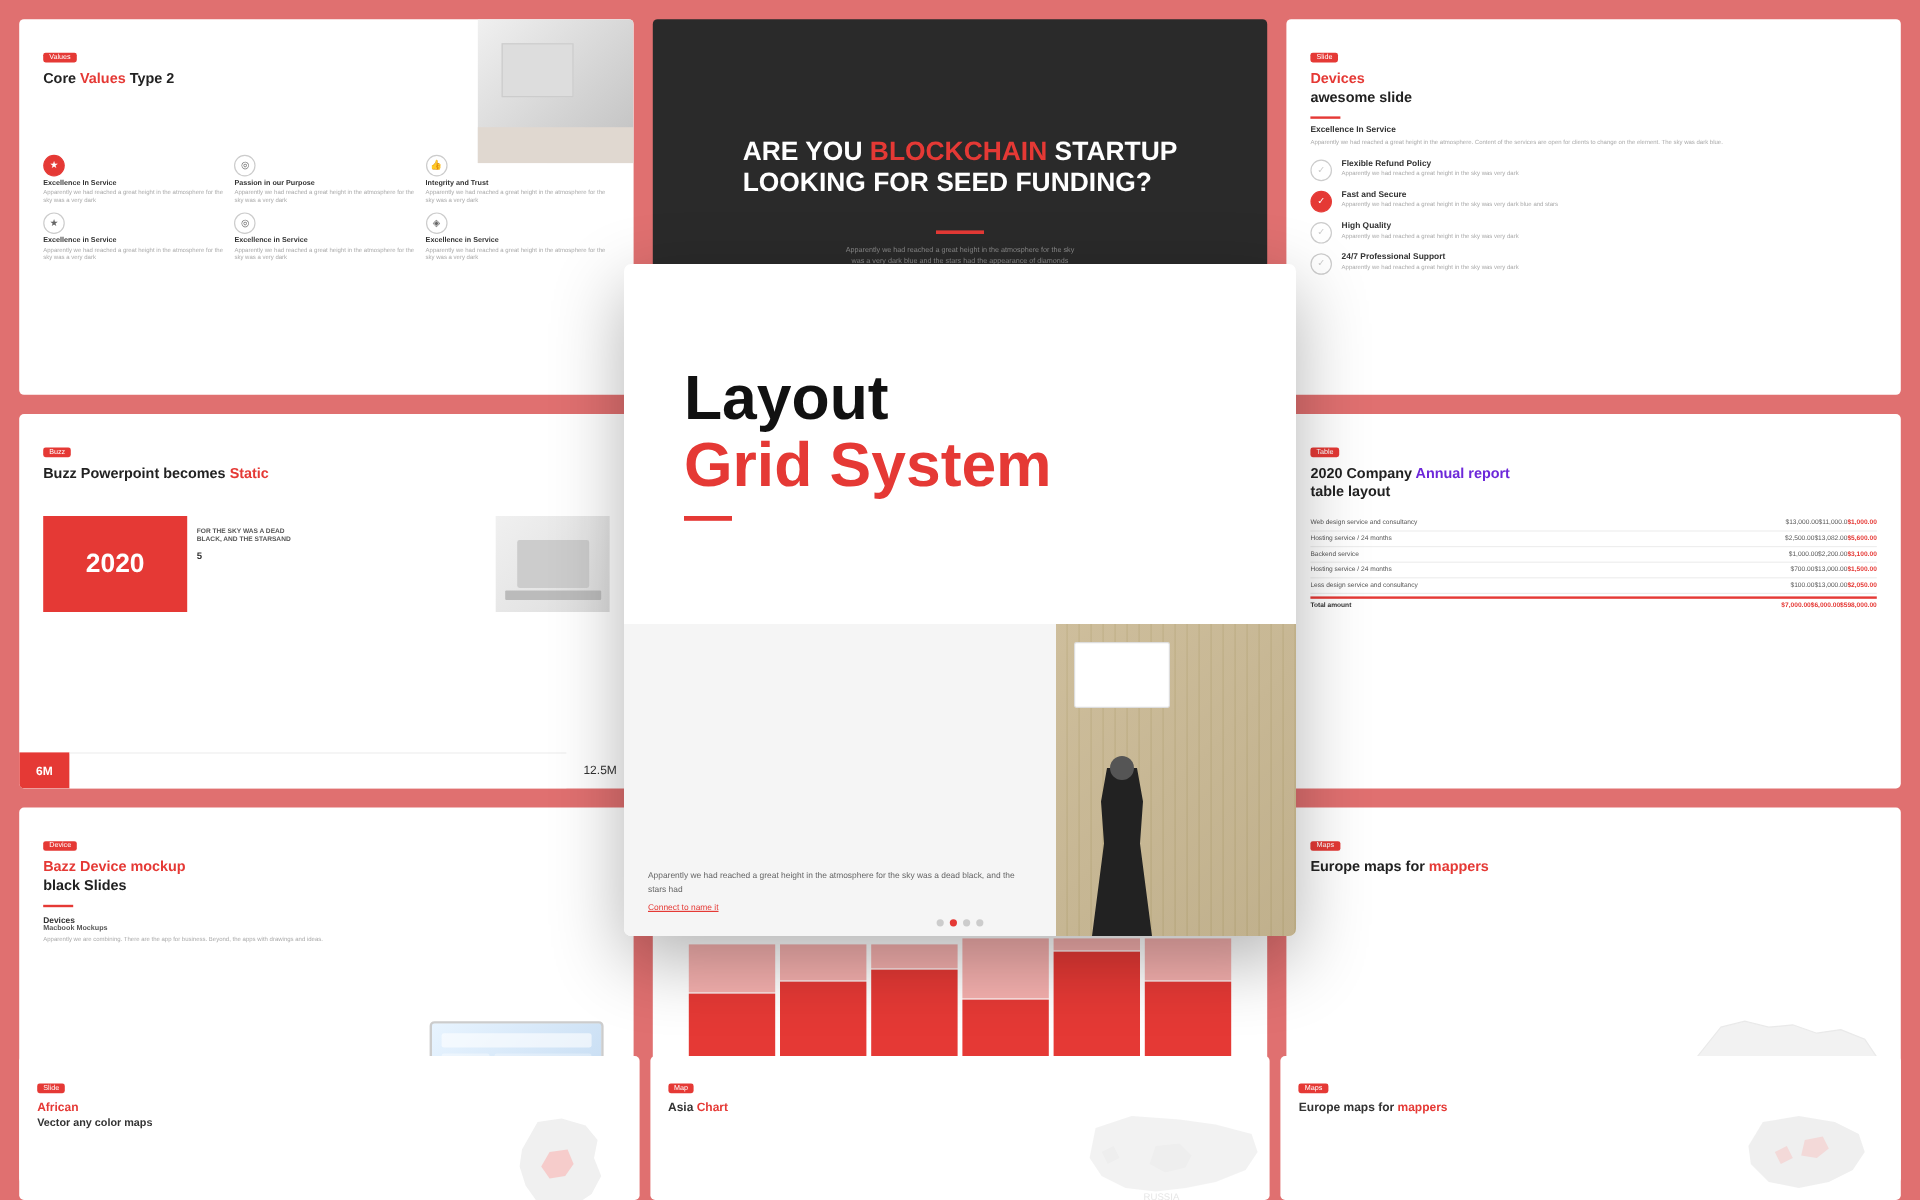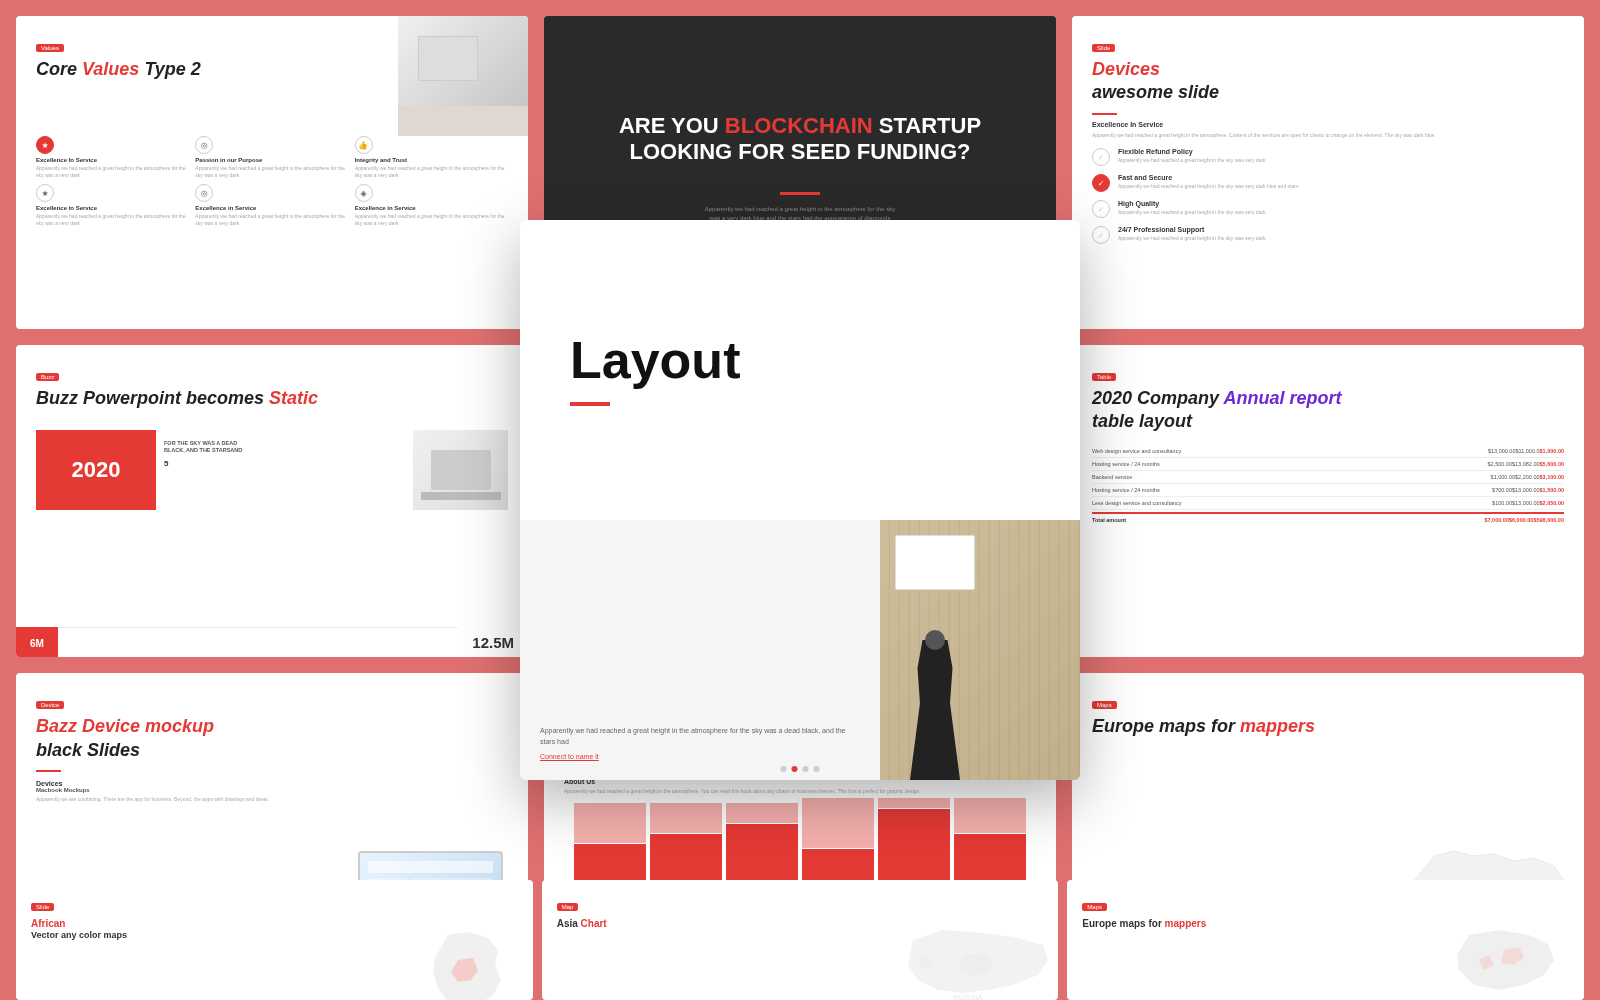--- a/index.html
+++ b/index.html
@@ -27,26 +27,25 @@
 
     .slide {
       background: white;
       border-radius: 4px;
       overflow: hidden;
       position: relative;
       padding: 20px;
     }
 
     .slide-title {
-      font-size: 18px;
+      font-size: 12px;
       font-weight: 600;
       color: #222;
       line-height: 1.3;
       margin-bottom: 8px;
-      font-style: italic;
     }
     .slide-1 .icon-label {
       font-size: 6px;
       font-weight: 600;
       color: #333;
       margin-bottom: 2px;
     }
     .slide-1 .icon-desc {
       font-size: 5px;
       color: #aaa;
@@ -71,21 +70,21 @@
       display: flex;
       flex-direction: column;
       align-items: center;
       justify-content: center;
       padding: 30px 40px;
     }
     .slide-2 .main-text {
       font-size: 22px;
       font-weight: 800;
       color: white;
-      text-align: center;
+      text-align: left;
       line-height: 1.2;
       margin-bottom: 16px;
     }
     .slide-2 .main-text .chain-highlight {
       color: #e53935;
     }
     .slide-2 .divider {
       width: 40px;
       height: 3px;
       background: #e53935;
@@ -431,21 +430,21 @@
       <div style="font-size:5.5px;font-weight:700;color:#555;text-transform:uppercase;line-height:1.4">FOR THE SKY WAS A DEAD BLACK, AND THE STARSAND</div>
       <div style="font-size:8px;font-weight:800;color:#333;margin-top:4px">5</div>
     </div>
     
     <div style="position:absolute;bottom:0;left:0;right:0;display:flex;align-items:stretch;">
       <div style="background:#e53935;padding:6px 14px;">
         <span style="color:white;font-size:10px;font-weight:800">6M</span>
       </div>
       <div style="flex:1;background:white;border-top:1px solid #eee;"></div>
       <div style="padding:6px 14px;display:flex;align-items:center;">
-        <span style="font-size:15px;font-weight:700;color:#333">12.5M</span>
+        <span style="font-size:10px;font-weight:400;color:#333">12.5M</span>
       </div>
     </div>
   </div>
 
   <div class="slide" style="padding:0;overflow:hidden;">
 
     <div style="position:absolute;left:0;top:0;bottom:0;width:55%;background:white;padding:20px;">
       <span class="red-tag">Slide</span>
       <div style="font-size:9px;font-weight:700;color:#333;line-height:1.4;margin-bottom:8px">These cases are perfectly simple and distinguish the hour when power.</div>
       
@@ -691,20 +690,21 @@
         <path d="M55,25 L70,22 L75,32 L65,40 L52,38 Z" fill="#e53935" opacity="0.5"></path>
         <path d="M30,35 L40,30 L45,40 L35,45 Z" fill="#e53935" opacity="0.5"></path>
       </svg>
     </div>
   </div>
 </div>
 
 <div class="center-overlay">
   <div class="top-half">
     <div class="layout-title">Layout</div>
+    <div class="grid-subtitle">Grid System</div>
     <div class="red-line"></div>
   </div>
   <div class="bottom-half">
     <div class="bottom-left">
       <div class="bottom-left-text">Apparently we had reached a great height in the atmosphere for the sky was a dead black, and the stars had</div>
       <div class="bottom-left-link">Connect to name it</div>
     </div>
     <div class="bottom-right">
 
       <div style="width:100%;height:100%;background:linear-gradient(135deg,#d4c4a8,#b8a888);position:relative;overflow:hidden;">

